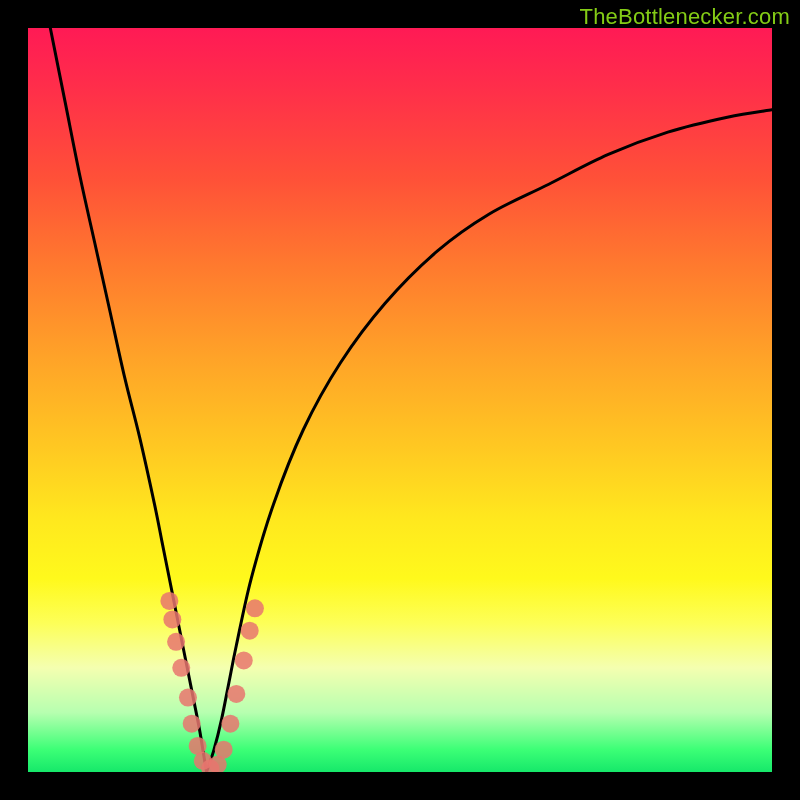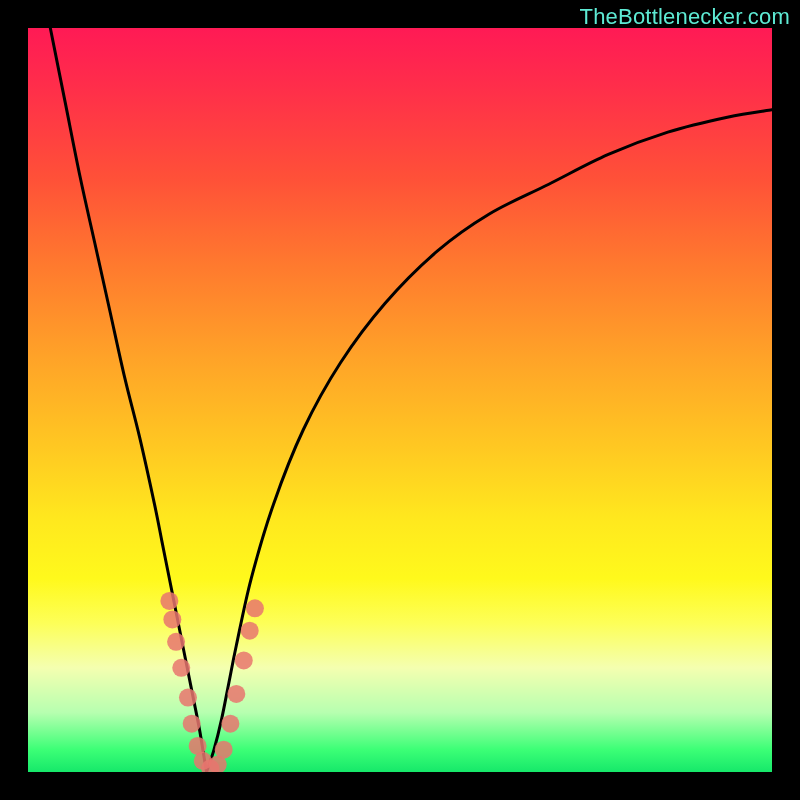--- a/index.html
+++ b/index.html
@@ -46,21 +46,21 @@
     );
   }
   .curves {
     position: absolute;
     inset: 0;
   }
   .watermark {
     position: absolute;
     top: 4px;
     right: 10px;
-    color: #5eead4;
+    color: #84cc16;
     font-size: 22px;
     letter-spacing: 0.2px;
     font-weight: 500;
     user-select: none;
   }
 </style>
 </head>
 <body>
 
 <div class="frame">

